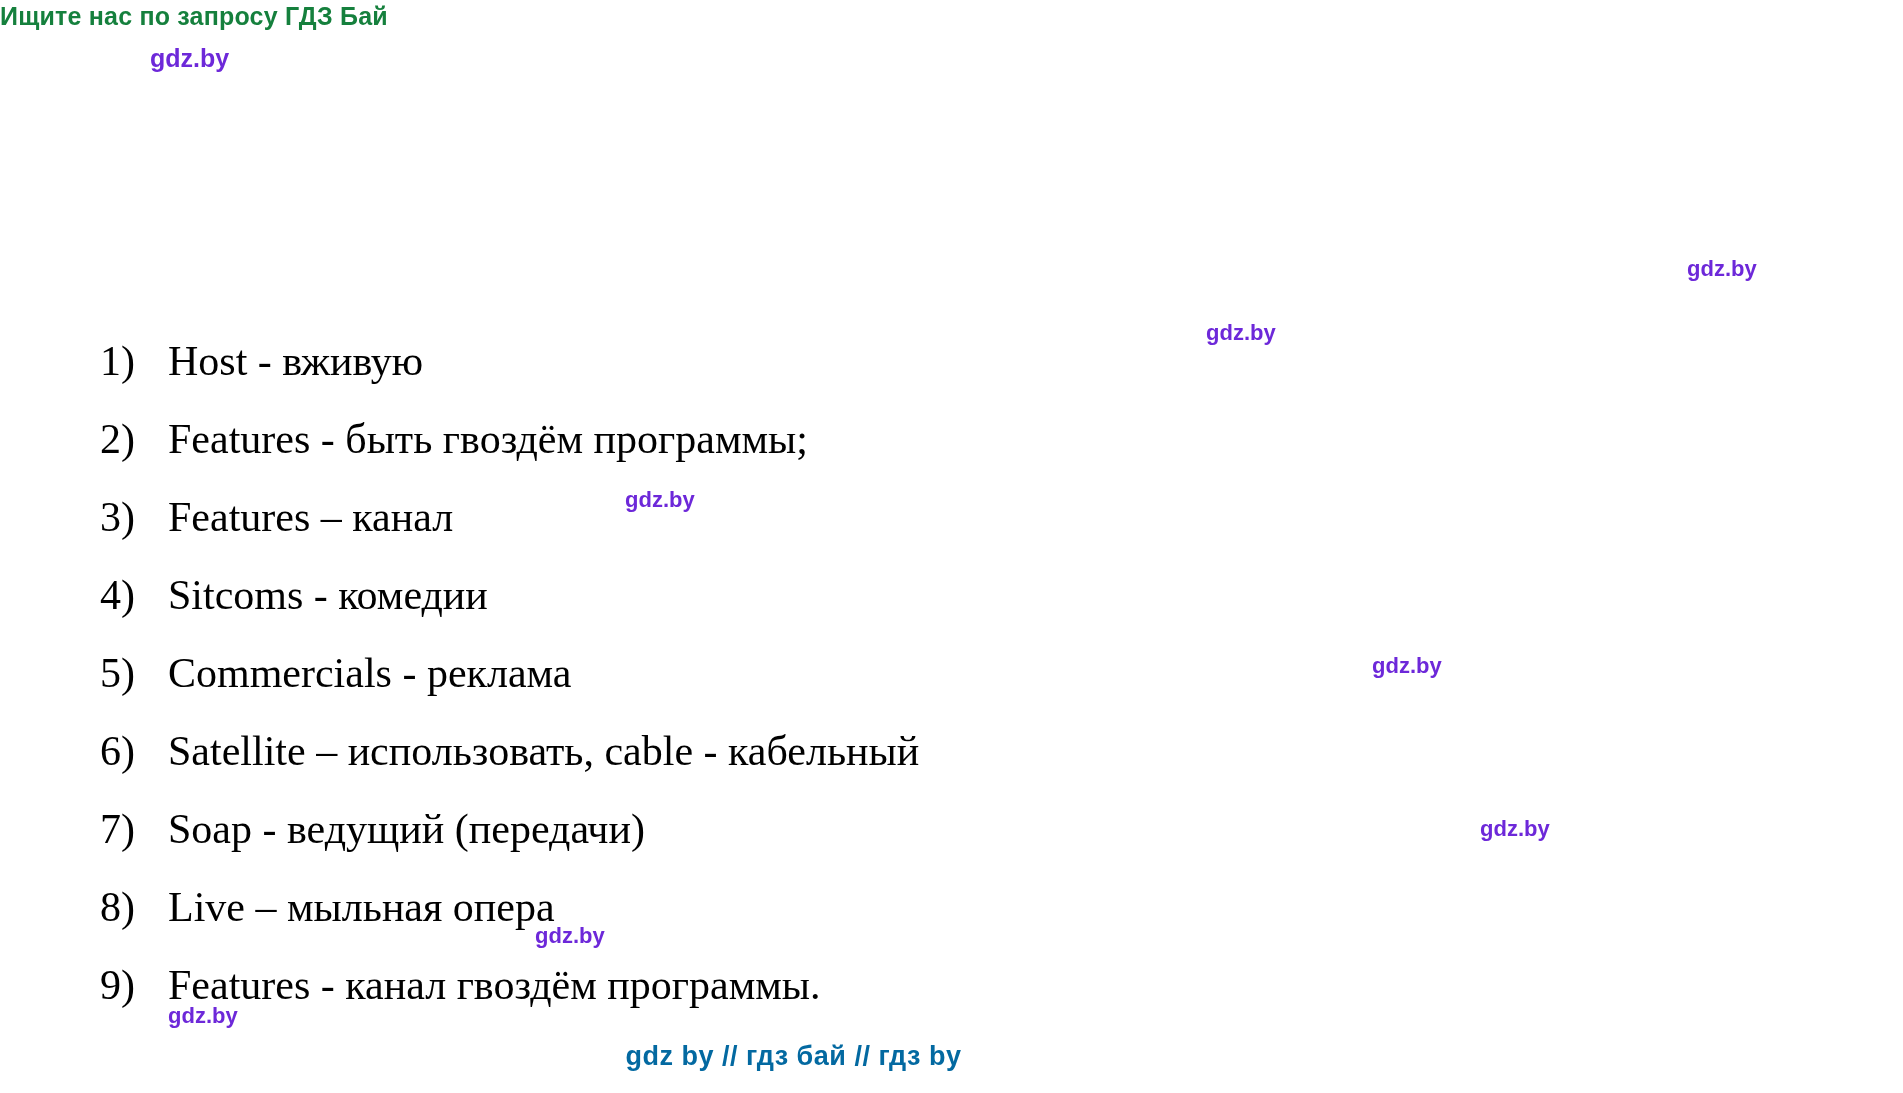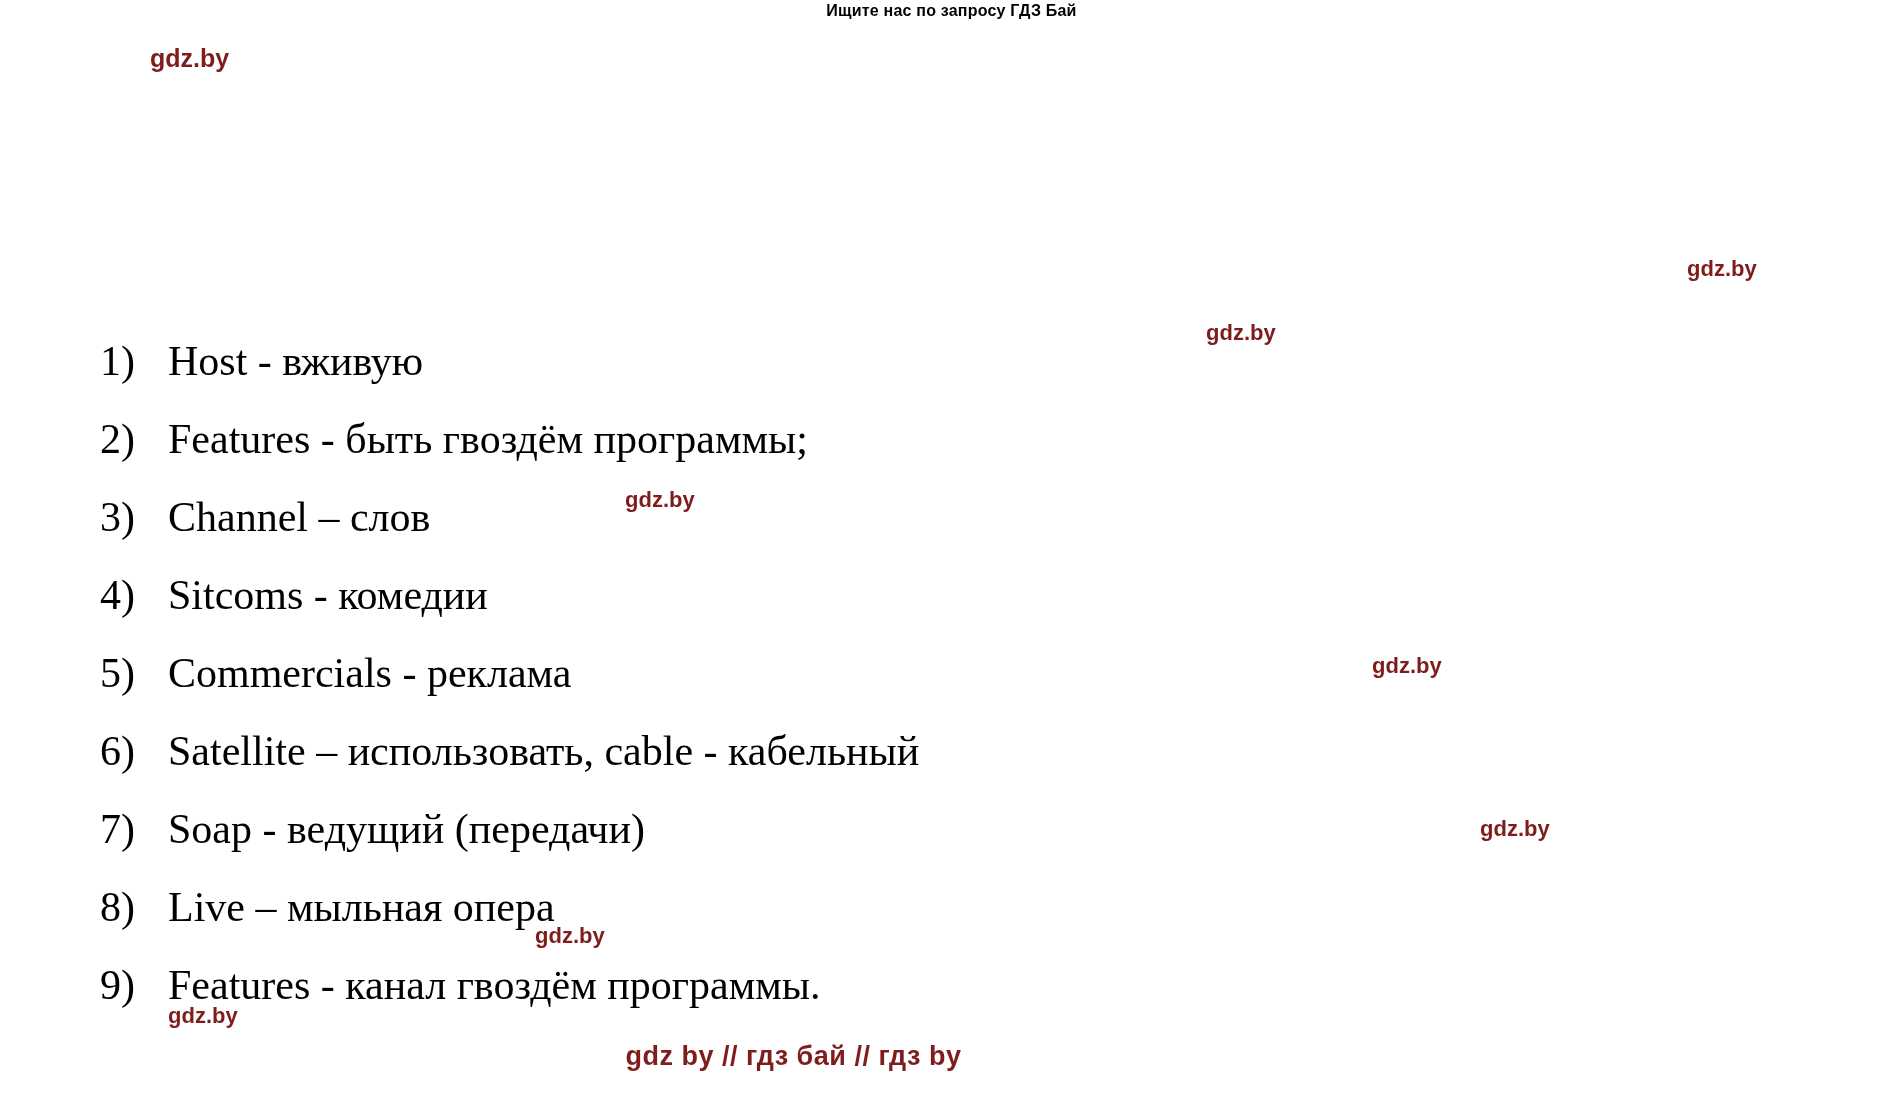--- a/index.html
+++ b/index.html
@@ -20,34 +20,33 @@
     width: 1903px;
     height: 1093px;
   }
 
   
   .top-banner {
     position: absolute;
     top: 2px;
     left: 0;
     width: 1903px;
-    text-align: center;
     font-family: "Liberation Sans", sans-serif;
     font-weight: bold;
-    font-size: 16px;
-    color: #000000;
+    font-size: 25px;
+    color: #15803d;
     letter-spacing: 0.2px;
   }
 
   
   .wm {
     position: absolute;
     font-family: "Liberation Sans", sans-serif;
     font-weight: bold;
-    color: #7f1d1d;
+    color: #6d28d9;
     white-space: nowrap;
   }
   .wm-1 { top: 44px;  left: 150px;  font-size: 25px; }
   .wm-2 { top: 256px; left: 1687px; font-size: 22px; }
   .wm-3 { top: 320px; left: 1206px; font-size: 22px; }
   .wm-4 { top: 487px; left: 625px;  font-size: 22px; }
   .wm-5 { top: 653px; left: 1372px; font-size: 22px; }
   .wm-6 { top: 816px; left: 1480px; font-size: 22px; }
   .wm-7 { top: 923px; left: 535px;  font-size: 22px; }
   .wm-8 { top: 1003px; left: 168px; font-size: 22px; }
@@ -90,21 +89,21 @@
   
   .footer {
     position: absolute;
     top: 1041px;
     left: 0;
     width: 1587px;
     text-align: center;
     font-family: "Liberation Sans", sans-serif;
     font-weight: bold;
     font-size: 27px;
-    color: #7f1d1d;
+    color: #0369a1;
     letter-spacing: 0.5px;
   }
 </style>
 </head>
 <body>
 
 <div class="page">
 
   <div class="top-banner">Ищите нас по запросу ГДЗ Бай</div>
 
@@ -118,21 +117,21 @@
     <div class="answer-row">
       <span class="answer-num">1)</span>
       <span class="answer-text">Host - вживую</span>
     </div>
     <div class="answer-row">
       <span class="answer-num">2)</span>
       <span class="answer-text">Features - быть гвоздём программы;</span>
     </div>
     <div class="answer-row">
       <span class="answer-num">3)</span>
-      <span class="answer-text">Channel – слов</span>
+      <span class="answer-text">Features – канал</span>
     </div>
     <div class="answer-row">
       <span class="answer-num">4)</span>
       <span class="answer-text">Sitcoms - комедии</span>
     </div>
     <div class="answer-row">
       <span class="answer-num">5)</span>
       <span class="answer-text">Commercials - реклама</span>
     </div>
     <div class="answer-row">

